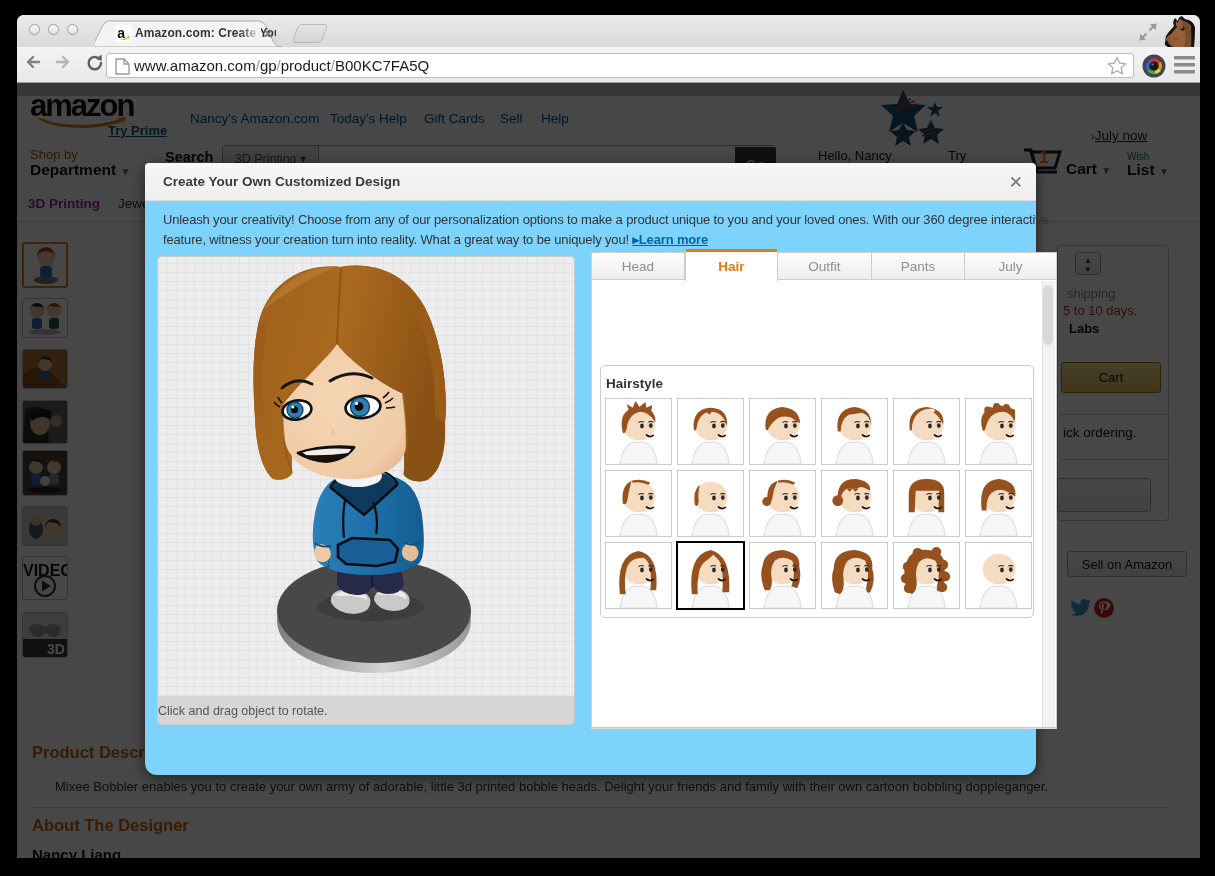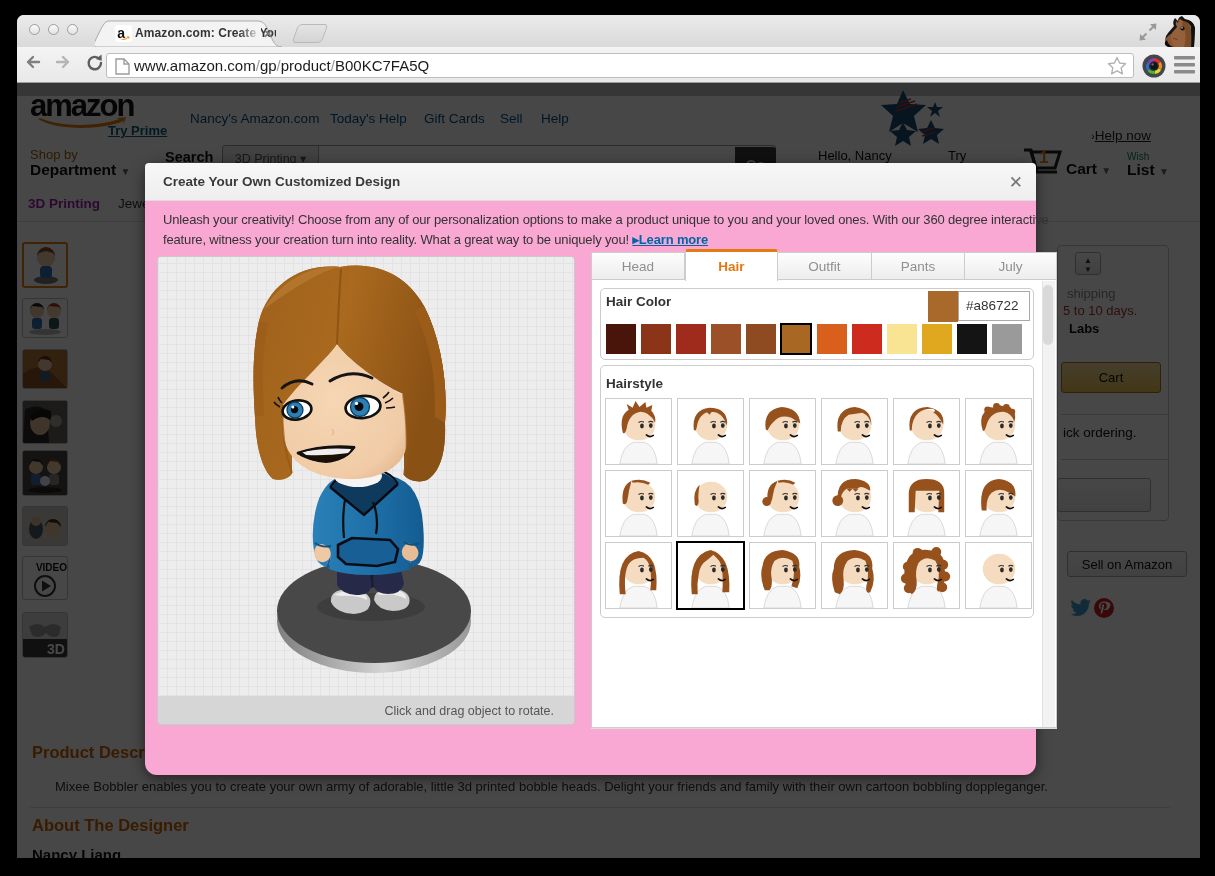--- a/index.html
+++ b/index.html
@@ -31,31 +31,31 @@
 
 #srow{position:absolute;left:0;top:62px;width:1183px;height:45px}
 #gobtn{position:absolute;left:718px;top:2px;width:41px;height:37px;background:#3b3b3b;border-radius:0 3px 3px 0;color:#e6e6e6;font-weight:bold;font-size:14px;text-align:center;line-height:37px}
 
 .bbx{position:absolute;border:1px solid #c5c5c5;border-radius:4px}
 
 .thumb{position:absolute;left:5px;width:46px;border:1px solid #bdbdbd;border-radius:3px;background:#fff;overflow:hidden}
 
 .h2o{position:absolute;font-size:16.5px;font-weight:bold;color:#cc6600}
 
-#modal{position:absolute;left:128px;top:80px;width:891px;height:612px;background:#f9a8d4;border-radius:12px;box-shadow:0 3px 14px rgba(0,0,0,.55);z-index:100}
+#modal{position:absolute;left:128px;top:80px;width:891px;height:612px;background:#7dd3fc;border-radius:12px;box-shadow:0 3px 14px rgba(0,0,0,.55);z-index:100}
 #mhead{position:absolute;left:0;top:0;width:100%;height:38px;background:linear-gradient(#f7f7f7,#eee);border-bottom:1px solid #ddd;border-radius:4px 4px 0 0}
 #mtitle{position:absolute;left:18px;top:11px;font-size:13.5px;font-weight:bold;color:#3a3a3a}
 #mclose{position:absolute;right:13px;top:9px;font-size:17px;color:#777}
 #mdesc{position:absolute;left:18px;top:47px;width:908px;font-size:13px;color:#333;line-height:20px;letter-spacing:-0.15px}
 #mdesc a{color:#0066a8;font-weight:bold;text-decoration:underline}
 
 #prev{position:absolute;left:12px;top:93px;width:418px;height:469px;border:1px solid #c9c9c9;border-radius:4px;overflow:hidden}
 #prevgrid{position:absolute;left:0;top:0;width:416px;height:439px;background:#ededed;
  background-image:repeating-linear-gradient(0deg,#e3e3e6 0,#e3e3e6 1px,transparent 1px,transparent 9px),repeating-linear-gradient(90deg,#e3e3e6 0,#e3e3e6 1px,transparent 1px,transparent 9px)}
-#prevbar{position:absolute;left:0;top:439px;width:416px;height:30px;background:#d6d6d6;font-size:12.5px;color:#555;text-align:right;line-height:30px;padding-right:20px}
+#prevbar{position:absolute;left:0;top:439px;width:416px;height:30px;background:#d6d6d6;font-size:12.5px;color:#555;line-height:30px;padding-right:10px}
 
 #rpanel{position:absolute;left:446px;top:89px;width:466px;height:476px;border:1px solid #ccc;background:#fff}
 #tabs{position:absolute;left:0;top:0;width:464px;height:28px}
 .ptab{position:absolute;top:0;height:27px;border-bottom:1px solid #ccc;border-right:1px solid #ccc;background:linear-gradient(#fdfdfd,#ededed);color:#8f8f8f;font-size:13.5px;text-align:center;line-height:27px}
 #ptab-hair{position:absolute;left:93px;top:-4px;width:93px;height:32px;background:#fff;border:1px solid #ccc;border-top:3px solid #e47911;border-bottom:none;border-radius:3px 3px 0 0;color:#e47911;font-weight:bold;font-size:13.5px;text-align:center;line-height:29px;z-index:2}
 #scrolltrack{position:absolute;right:1px;top:28px;width:13px;height:446px;background:#f2f2f2;border-left:1px solid #e2e2e2}
 #scrollthumb{position:absolute;right:2px;top:4px;width:10px;height:60px;background:#d9d9d9;border-radius:6px}
 .rbox{position:absolute;left:10px;width:434px;border:1px solid #ccc;border-radius:5px;background:#fff}
 .rlab{position:absolute;left:10px;top:6px;font-size:13.5px;font-weight:bold;color:#333}
 .sw{position:absolute;top:35px;width:30px;height:30px}
@@ -174,21 +174,21 @@
             <path d="M30,0 L37,14 L53,15 L41,26 L45,42 L30,33 L16,42 L20,26 L8,15 L24,14 Z"></path>
             <path d="M44,26 L48,34 L57,35 L50,41 L52,50 L44,45 L36,50 L38,41 L31,35 L40,34 Z" transform="translate(-14,6)"></path>
             <path d="M58,30 L62,38 L71,39 L64,45 L66,54 L58,49 L50,54 L52,45 L45,39 L54,38 Z"></path>
             <path d="M62,12 L64,17 L70,17 L65,21 L67,27 L62,23 L57,27 L59,21 L54,17 L60,17 Z"></path>
           </g>
           <g stroke="#a33b3b" stroke-width="1.5" fill="none">
             <path d="M26,13 L38,9 M24,17 L42,11 M23,21 L44,14"></path>
             <path d="M48,42 L61,38 M49,46 L62,42"></path>
           </g>
         </svg>
-        <div style="position:absolute;left:218px;top:38px;font-size:13.5px;color:#222"><span style="font-size:11px">›</span><span style="text-decoration:underline">Help now</span></div>
+        <div style="position:absolute;left:218px;top:38px;font-size:13.5px;color:#222"><span style="font-size:11px">›</span><span style="text-decoration:underline">July now</span></div>
       </div>
 
       <div id="srow">
         <div style="position:absolute;left:13px;top:2px;font-size:13px;color:#a16207">Shop by</div>
         <div style="position:absolute;left:13px;top:16px;font-size:15.5px;font-weight:bold;color:#111">Department <span style="font-size:10px;color:#666">▼</span></div>
         <div style="position:absolute;left:148px;top:4px;font-size:14.5px;font-weight:bold;color:#111">Search</div>
         <div style="position:absolute;left:205px;top:0;width:554px;height:39px;border:1px solid #999;border-radius:3px;background:#fff">
           <div style="position:absolute;left:0;top:0;width:96px;height:37px;background:linear-gradient(#eee,#ddd);border-right:1px solid #aaa;border-radius:3px 0 0 3px;font-size:12.5px;color:#555;line-height:26px;text-align:center">3D Printing ▾</div>
         </div>
         <div id="gobtn">Go</div>
@@ -261,21 +261,21 @@
       <div class="thumb" style="top:423px;height:40px;background:#ccc">
         <svg width="44" height="38" viewBox="0 0 44 38">
               <rect width="44" height="38" fill="#cfcbc6"></rect>
               <ellipse cx="13" cy="22" rx="7" ry="10" fill="#4a5a6a"></ellipse>
               <circle cx="13" cy="14" r="5" fill="#dfb891"></circle>
               <circle cx="30" cy="22" r="8" fill="#eac39b"></circle>
               <path d="M22,20 a8,8 0 0 1 16,0 l-4,-4 -9,-1 Z" fill="#4a2e12"></path>
             </svg>
       </div>
       <div class="thumb" style="top:473px;height:44px">
-        <div style="position:absolute;left:0;top:5px;width:100%;text-align:right;font-size:10px;font-weight:bold;color:#111">VIDEO</div>
+        <div style="position:absolute;left:0;top:5px;width:100%;text-align:right;font-size:16px;font-weight:bold;color:#111">VIDEO</div>
         <svg width="24" height="24" viewBox="0 0 24 24" style="position:absolute;left:10px;top:17px">
               <circle cx="12" cy="12" r="10" fill="none" stroke="#333" stroke-width="2"></circle>
               <path d="M9,6.5 L18,12 L9,17.5 Z" fill="#333"></path>
             </svg>
       </div>
       <div class="thumb" style="top:529px;height:46px;background:#e8e8e8">
         <svg width="44" height="44" viewBox="0 0 44 44">
               <rect width="44" height="44" fill="#dcdcdc"></rect>
               <path d="M6,14 q8,-6 16,0 q8,-6 16,0 l-2,8 q-6,5 -13,-2 q-7,7 -14,2 Z" fill="#888" opacity=".8"></path>
               <rect x="0" y="26" width="44" height="18" fill="#3a3a3a"></rect>
@@ -419,37 +419,20 @@
         <div id="prevbar">Click and drag object to rotate.</div>
       </div>
       <div id="rpanel">
         <div id="tabs">
           <div class="ptab" style="left:0;width:93px">Head</div>
           <div class="ptab" style="left:186px;width:94px">Outfit</div>
           <div class="ptab" style="left:280px;width:93px">Pants</div>
           <div class="ptab" style="left:373px;width:91px;border-right:none">July</div>
           <div id="ptab-hair">Hair</div>
         </div>
-        <div class="rbox" id="haircolorbox" style="left:8px;top:35px;height:72px">
-          <div class="rlab" style="left:5px;top:5px">Hair Color</div>
-          <div style="position:absolute;left:327px;top:2px;width:30px;height:31px;background:#a8692a"></div>
-          <div style="position:absolute;left:357px;top:2px;width:72px;height:30px;background:#fff;border:1px solid #a9a9a9;font-size:13.5px;color:#333;line-height:28px;padding-left:7px">#a86722</div>
-          <div class="sw" style="left:5px;background:#49150a"></div>
-          <div class="sw" style="left:40px;background:#8c3418"></div>
-          <div class="sw" style="left:75px;background:#9e2b1b"></div>
-          <div class="sw" style="left:110px;background:#9b5028"></div>
-          <div class="sw" style="left:145px;background:#8e4a20"></div>
-          <div class="sw" style="left:180px;background:#a86722;outline:2px solid #000;outline-offset:-1px"></div>
-          <div class="sw" style="left:216px;background:#d9601c"></div>
-          <div class="sw" style="left:251px;background:#cd2b1e"></div>
-          <div class="sw" style="left:286px;background:#f9e493"></div>
-          <div class="sw" style="left:321px;background:#dfa81f"></div>
-          <div class="sw" style="left:356px;background:#141414"></div>
-          <div class="sw" style="left:391px;background:#9a9a9a"></div>
-        </div>
         <div class="rbox" id="hairstylebox" style="left:8px;top:112px;height:253px">
           <div class="rlab" style="left:5px;top:10px">Hairstyle</div>
           <svg width="0" height="0" style="position:absolute">
                 <defs>
             <g id="mb">
                     <path d="M14,66 Q17,47 28,44 L39,44 Q50,47 52,66 Z" fill="#f6f6f6" stroke="#d8d8d8"></path>
                     <ellipse cx="33.5" cy="26.5" rx="16.5" ry="15.5" fill="#f5dbc0"></ellipse>
                   </g>
             <g id="mf">
                     <path d="M33,24 q2.5,-2 5.5,-0.5 M43,23.5 q2.5,-1.5 5,0" stroke="#333" stroke-width="1.2" fill="none"></path>

